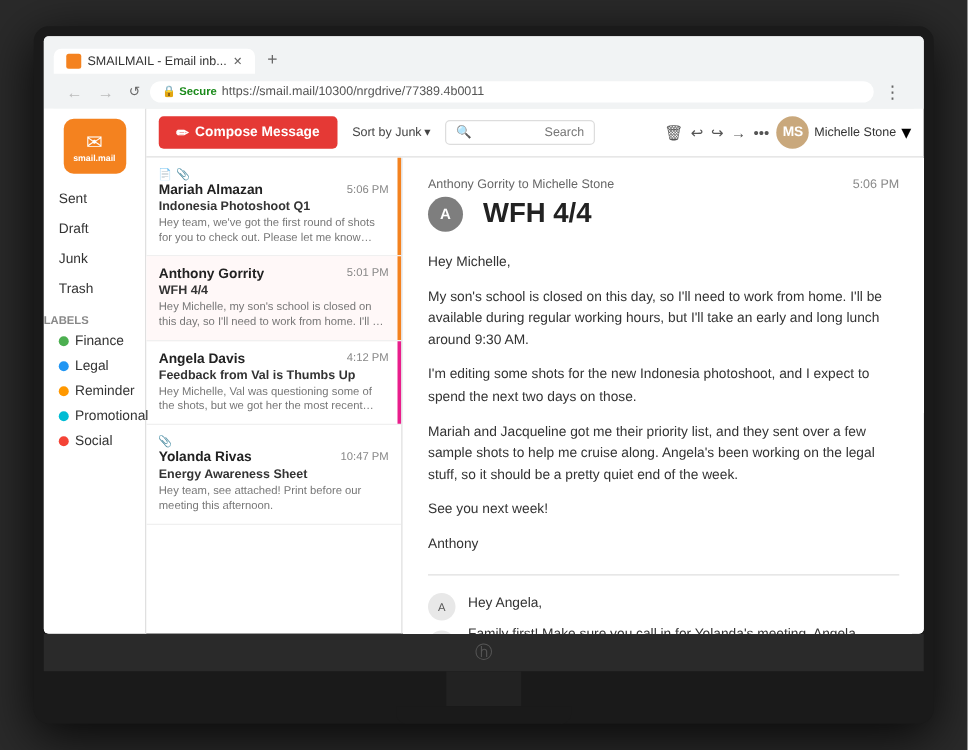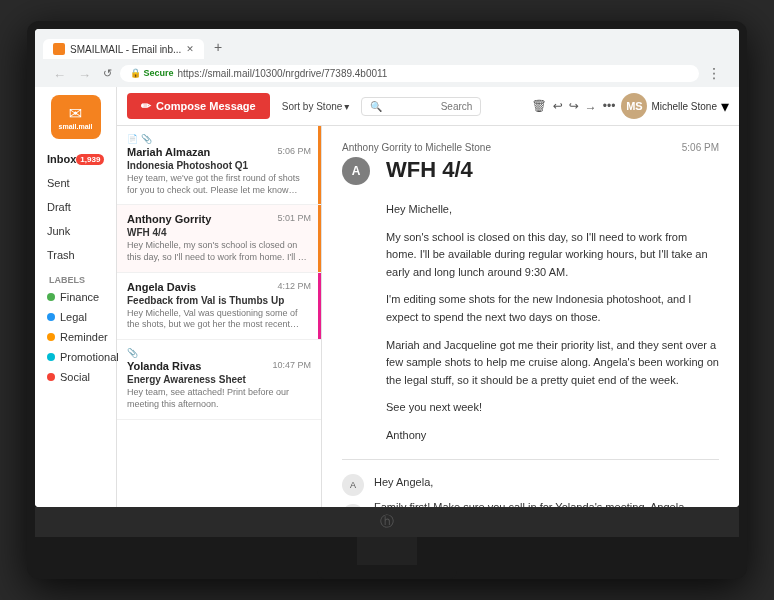--- a/index.html
+++ b/index.html
@@ -163,21 +163,21 @@
     .nav-badge {
       background: #f44336;
       color: #fff;
       font-size: 8px;
       border-radius: 8px;
       padding: 1px 4px;
       font-weight: bold;
     }
     .sidebar-section-label {
       width: 100%;
-      padding: 8px 12px 2px 14px;
+      padding: 8px 12px 2px 0;
       font-size: 9px;
       color: #888;
       font-weight: bold;
       text-transform: uppercase;
     }
     .label-item {
       width: 100%;
       padding: 4px 12px;
       font-size: 11px;
       color: #333;
@@ -401,21 +401,20 @@
       margin-right: 8px;
       flex-shrink: 0;
     }
     .email-detail-body {
       font-size: 11px;
       color: #333;
       line-height: 1.6;
     }
     .email-detail-body p {
       margin-bottom: 10px;
-      margin-left: 44px;
     }
     .email-divider {
       border: none;
       border-top: 1px solid #e0e0e0;
       margin: 14px 0;
     }
     .email-reply-section {
       display: flex;
       gap: 10px;
     }
@@ -483,24 +482,20 @@
     </div>
 
     <div class="app-layout">
 
       <div class="sidebar">
         <div class="logo-area">
           <span class="logo-icon">✉</span>
           <span class="logo-text">smail.mail</span>
         </div>
 
-        <div class="nav-item active">
-          <span>Inbox</span>
-          <span class="nav-badge">1,939</span>
-        </div>
         <div class="nav-item">
           <span>Sent</span>
         </div>
         <div class="nav-item">
           <span>Draft</span>
         </div>
         <div class="nav-item">
           <span>Junk</span>
         </div>
         <div class="nav-item">
@@ -532,21 +527,21 @@
       </div>
 
       <div class="main-area">
 
         <div class="main-toolbar">
           <button class="compose-btn">
             <span class="compose-icon">✏</span>
             <span>Compose Message</span>
           </button>
           <div class="sort-btn">
-            <span>Sort by Stone</span>
+            <span>Sort by Junk</span>
             <span>▾</span>
           </div>
           <div class="search-box">
             <span class="search-icon">🔍</span>
             <input class="search-input" type="text" placeholder="Search" style="">
           </div>
           <div class="toolbar-actions">
             <span class="toolbar-icon-btn">🗑</span>
             <span class="toolbar-icon-btn">↩</span>
             <span class="toolbar-icon-btn">↪</span>

